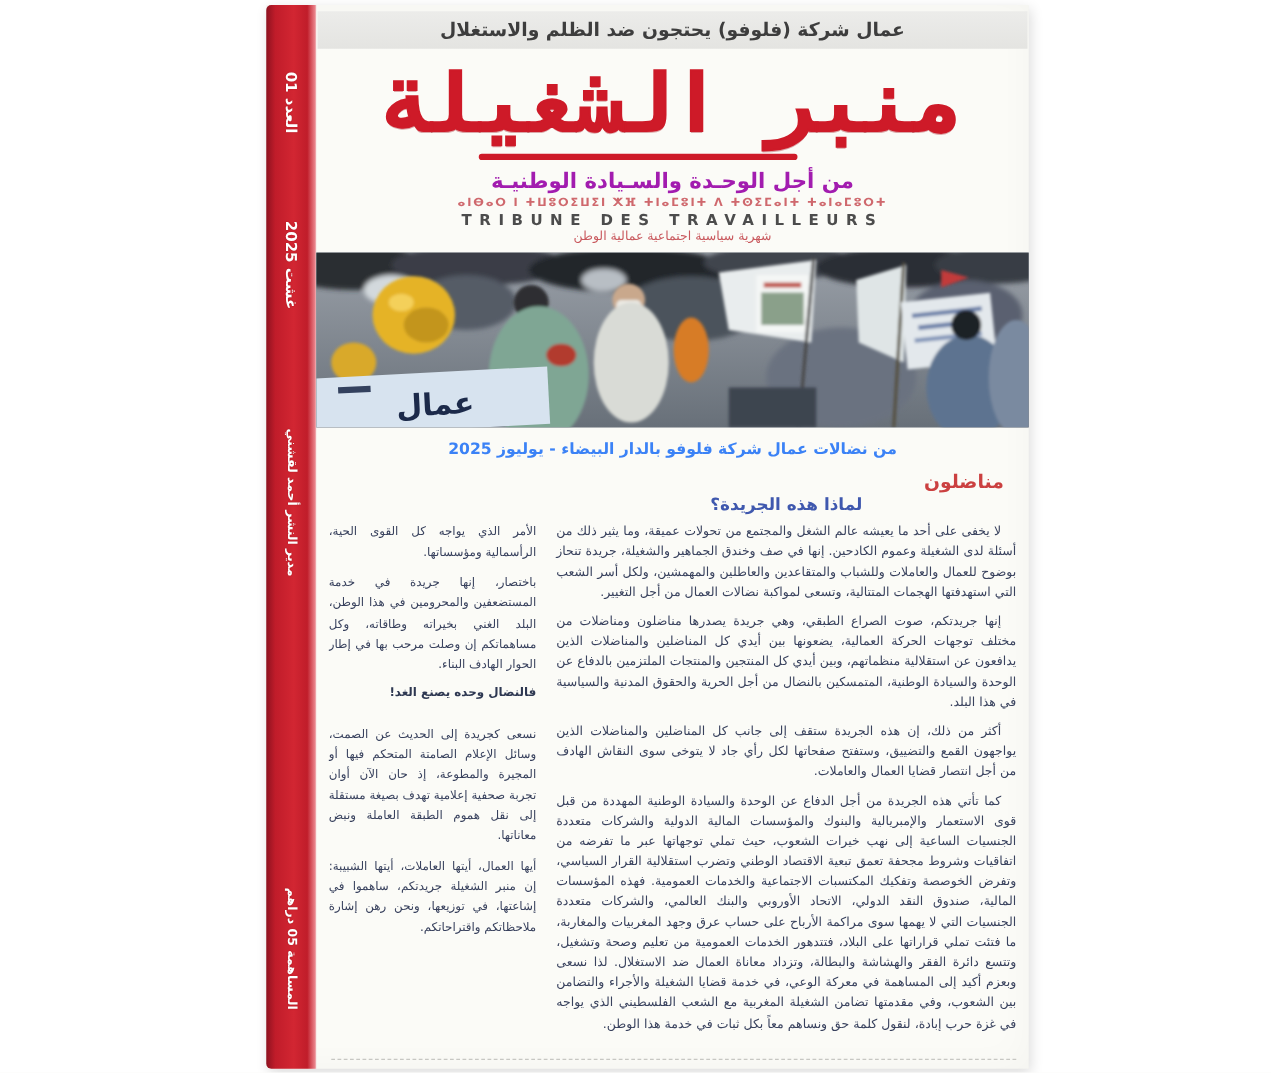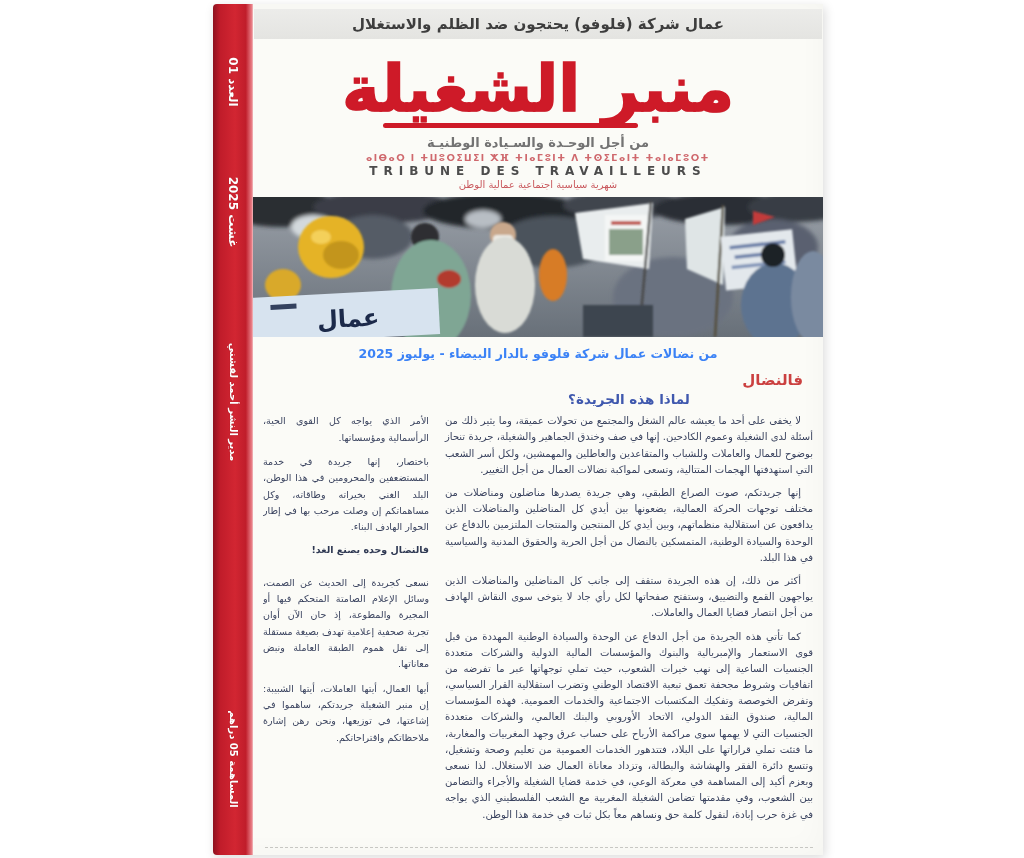--- a/index.html
+++ b/index.html
@@ -44,27 +44,28 @@
     color:#3d3d3d;font-weight:bold;font-size:15px;
   }
 
   .masthead{text-align:center;}
   .masthead-title{
     margin-top:8px;
     font-size:64px;line-height:1.02;font-weight:bold;
     color:#ce1a28;-webkit-text-stroke:1.6px #ce1a28;
     direction:rtl;letter-spacing:-2px;
     text-shadow:0 1px 0 rgba(160,10,20,.35);
+    font-family:Liberation Mono, monospace;
   }
   .masthead-underline{
     width:255px;height:5px;border-radius:3px;background:#ce1a28;
     margin:1px auto 0 auto;transform:translateX(-28px);
   }
   .masthead-tagline{
-    margin-top:7px;font-size:13px;font-weight:bold;color:#737373;direction:rtl;
+    margin-top:7px;font-size:17px;font-weight:bold;color:#a21caf;direction:rtl;
   }
   .masthead-tifinagh{
     margin-top:3px;font-size:9px;color:#cf686d;letter-spacing:1.5px;font-weight:bold;
   }
   .masthead-french{
     margin-top:1px;font-size:12px;font-weight:bold;color:#4c4c4c;letter-spacing:6px;
   }
   .masthead-descriptor{
     margin-top:1px;font-size:10px;color:#c9595e;direction:rtl;letter-spacing:2px;
   }
@@ -202,21 +203,21 @@
             <rect x="-4" y="96" width="190" height="46" fill="#d7e3ef"></rect>
             <text x="95" y="130" text-anchor="middle" font-size="24" font-weight="bold" fill="#1c2a4a">عمال</text>
             <rect x="18" y="104" width="26" height="5" fill="#33415e"></rect>
           </g>
         </svg>
       </div>
 
       <div class="photo-caption">من نضالات عمال شركة فلوفو بالدار البيضاء - يوليوز 2025</div>
 
       <div class="editorial">
-        <div class="section-label">فالنضال</div>
+        <div class="section-label">مناضلون</div>
         <div class="headline-row">
           <div class="headline">لماذا هذه الجريدة؟</div>
         </div>
         <div class="columns">
           <div class="col-main">
               <p>لا يخفى على أحد ما يعيشه عالم الشغل والمجتمع من تحولات عميقة، وما يثير ذلك من أسئلة لدى الشغيلة وعموم الكادحين. إنها في صف وخندق الجماهير والشغيلة، جريدة تنحاز بوضوح للعمال والعاملات وللشباب والمتقاعدين والعاطلين والمهمشين، ولكل أسر الشعب التي استهدفتها الهجمات المتتالية، وتسعى لمواكبة نضالات العمال من أجل التغيير.</p>
               <p>إنها جريدتكم، صوت الصراع الطبقي، وهي جريدة يصدرها مناضلون ومناضلات من مختلف توجهات الحركة العمالية، يضعونها بين أيدي كل المناضلين والمناضلات الذين يدافعون عن استقلالية منظماتهم، وبين أيدي كل المنتجين والمنتجات الملتزمين بالدفاع عن الوحدة والسيادة الوطنية، المتمسكين بالنضال من أجل الحرية والحقوق المدنية والسياسية في هذا البلد.</p>
               <p>أكثر من ذلك، إن هذه الجريدة ستقف إلى جانب كل المناضلين والمناضلات الذين يواجهون القمع والتضييق، وستفتح صفحاتها لكل رأي جاد لا يتوخى سوى النقاش الهادف من أجل انتصار قضايا العمال والعاملات.</p>
               <p>كما تأتي هذه الجريدة من أجل الدفاع عن الوحدة والسيادة الوطنية المهددة من قبل قوى الاستعمار والإمبريالية والبنوك والمؤسسات المالية الدولية والشركات متعددة الجنسيات الساعية إلى نهب خيرات الشعوب، حيث تملي توجهاتها عبر ما تفرضه من اتفاقيات وشروط مجحفة تعمق تبعية الاقتصاد الوطني وتضرب استقلالية القرار السياسي، وتفرض الخوصصة وتفكيك المكتسبات الاجتماعية والخدمات العمومية. فهذه المؤسسات المالية، صندوق النقد الدولي، الاتحاد الأوروبي والبنك العالمي، والشركات متعددة الجنسيات التي لا يهمها سوى مراكمة الأرباح على حساب عرق وجهد المغربيات والمغاربة، ما فتئت تملي قراراتها على البلاد، فتتدهور الخدمات العمومية من تعليم وصحة وتشغيل، وتتسع دائرة الفقر والهشاشة والبطالة، وتزداد معاناة العمال ضد الاستغلال. لذا نسعى وبعزم أكيد إلى المساهمة في معركة الوعي، في خدمة قضايا الشغيلة والأجراء والتضامن بين الشعوب، وفي مقدمتها تضامن الشغيلة المغربية مع الشعب الفلسطيني الذي يواجه في غزة حرب إبادة، لنقول كلمة حق ونساهم معاً بكل ثبات في خدمة هذا الوطن.</p>
             </div>

